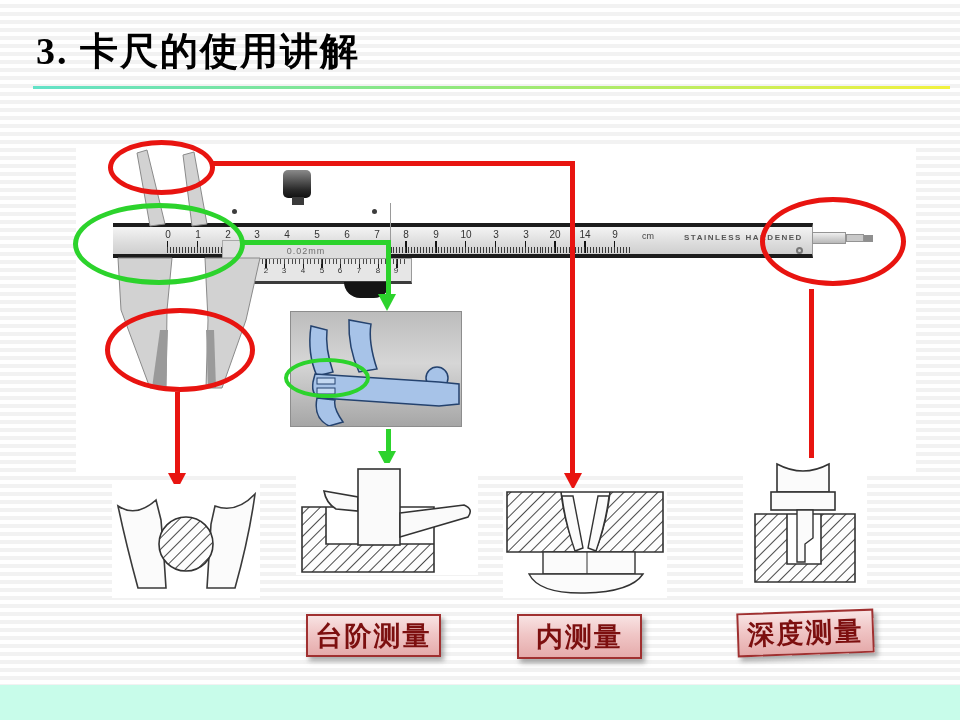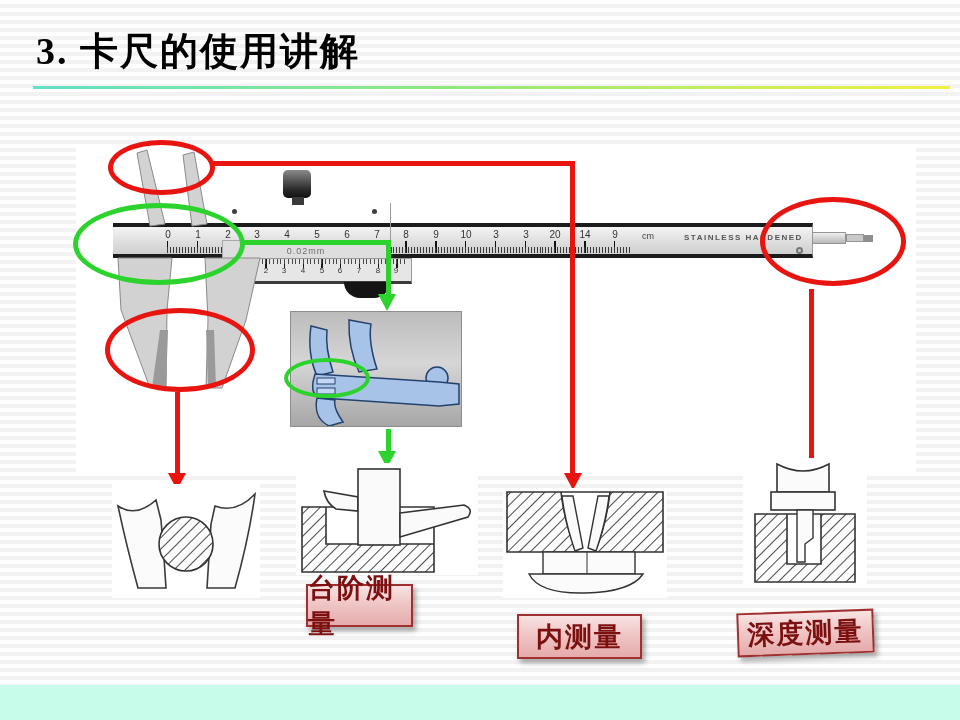--- a/index.html
+++ b/index.html
@@ -229,21 +229,21 @@
     </defs>
     <rect x="0" y="0" width="124" height="128" fill="#ffffff"></rect>
     <g fill="#fbfbfb" stroke="#333" stroke-width="1.6">
       <path d="M34,6 Q60,20 86,6 L86,34 L34,34 Z"></path>
       <rect x="28" y="34" width="64" height="18"></rect>
     </g>
     <path d="M12,56 H112 V124 H12 Z M44,56 H78 V106 H44 Z" fill="url(#h4)" fill-rule="evenodd" stroke="#333" stroke-width="1.6"></path>
     <path d="M54,52 L70,52 L70,80 L62,86 L62,104 L54,104 Z" fill="#fbfbfb" stroke="#333" stroke-width="1.4"></path>
   </svg>
 
-  <div class="abs mlabel" style="left:306px;top:584px;width:107px;height:43px">
+  <div class="abs mlabel" style="left:306px;top:614px;width:135px;height:43px">
     <span>台阶测量</span>
   </div>
   <div class="abs mlabel" style="left:517px;top:614px;width:125px;height:45px">
     <span>内测量</span>
   </div>
   <div class="abs mlabel" style="left:737px;top:611px;width:137px;height:44px;transform:rotate(-2deg)">
     <span>深度测量</span>
   </div>
 
   <div class="abs footer"></div>

